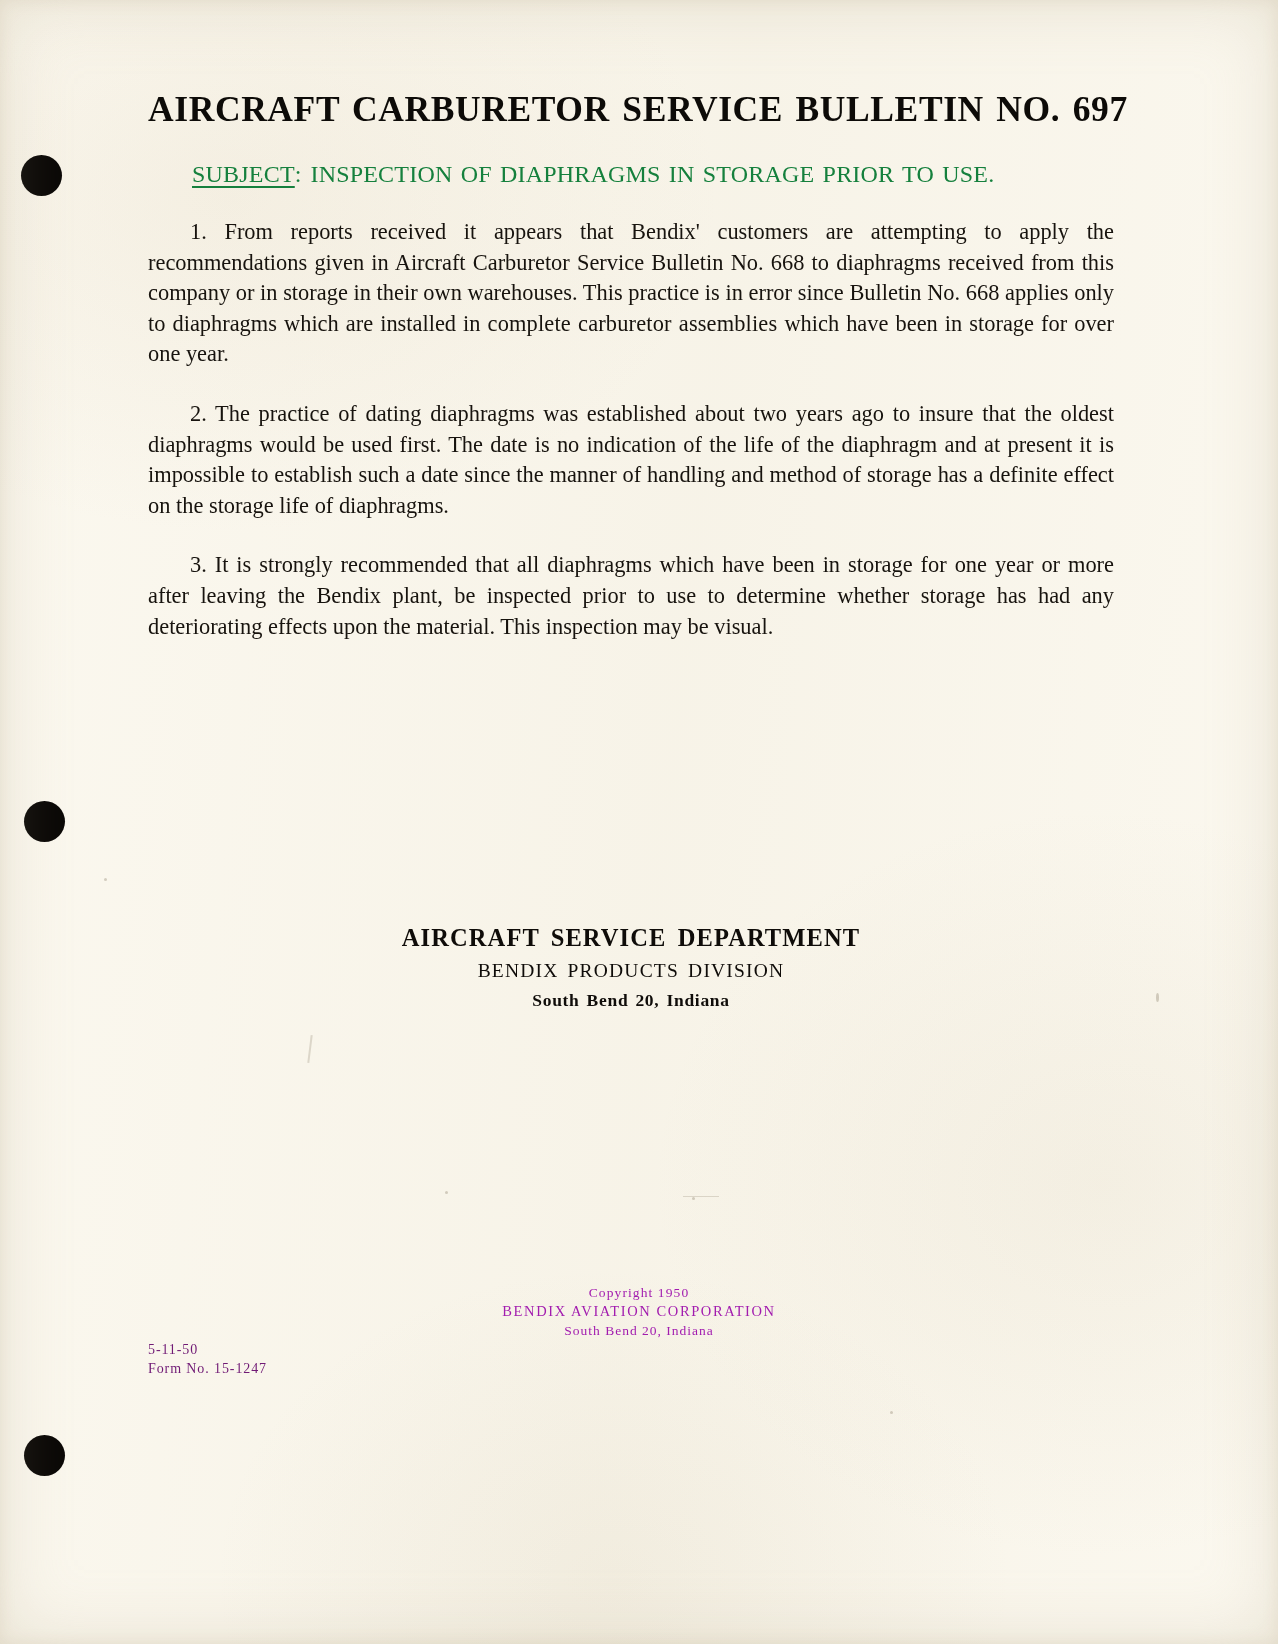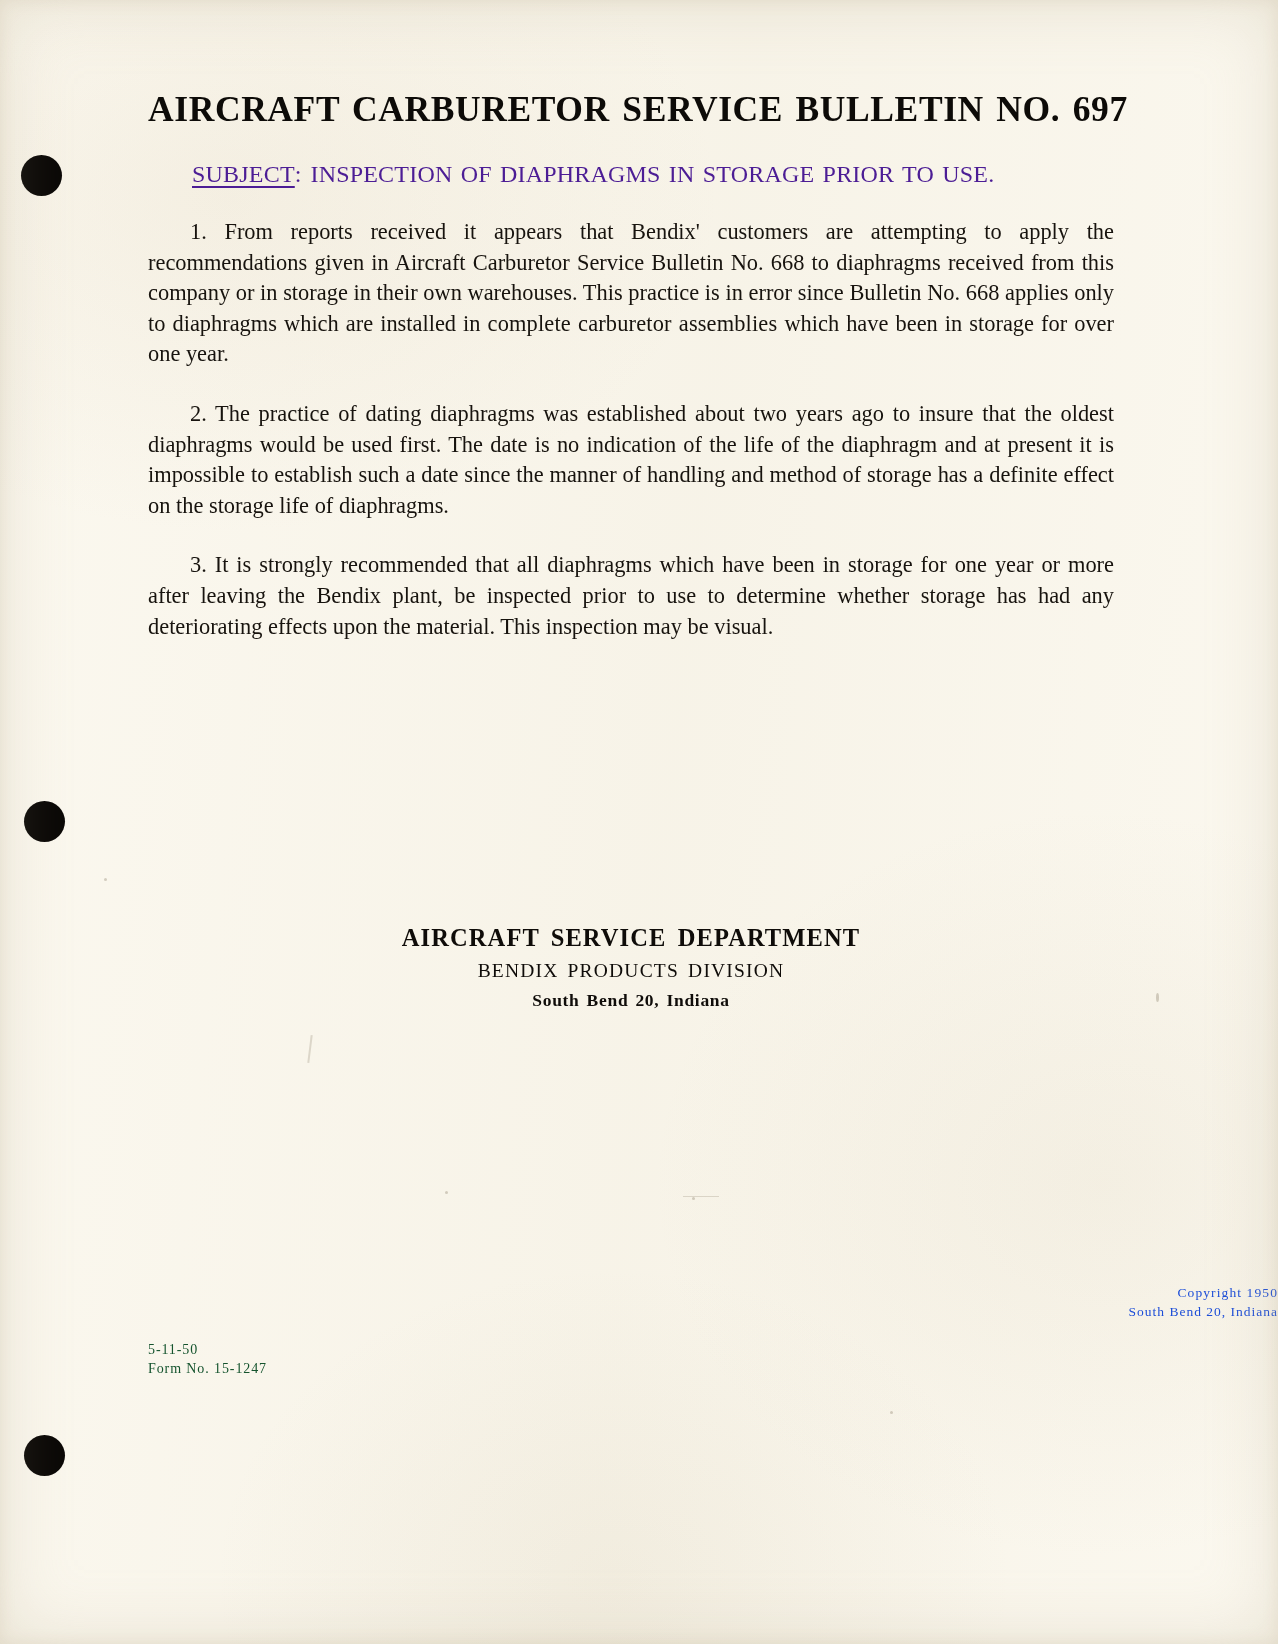--- a/index.html
+++ b/index.html
@@ -71,21 +71,21 @@
     white-space: nowrap;
   }
 
   .subject-line {
     margin: 0;
     padding-top: 31px;
     padding-left: 44px;
     font-size: 24px;
     letter-spacing: 0.2px;
     word-spacing: 2px;
-    color: #4c1d95;
+    color: #15803d;
     white-space: nowrap;
   }
   .subject-label {
     text-decoration: underline;
     text-underline-offset: 4px;
   }
   .subject-sep { letter-spacing: 0; }
   .subject-text { padding-left: 9px; }
 
   .body-para {
@@ -126,39 +126,39 @@
     font-size: 17.5px;
     letter-spacing: 0.7px;
     word-spacing: 2px;
   }
 
   .colophon {
     position: absolute;
     left: 0;
     right: 0;
     top: 1283px;
-    text-align: right;
-    color: #1d4ed8;
+    text-align: center;
+    color: #a21caf;
   }
   .colo-line {
     font-size: 13.5px;
     letter-spacing: 1.1px;
     line-height: 19px;
   }
   .colo-line.corp { font-size: 14.5px; letter-spacing: 1.6px; }
   .colo-line.city { font-size: 13.5px; letter-spacing: 1.0px; }
 
   .formstamp {
     position: absolute;
     left: 148px;
     top: 1341px;
     font-size: 14px;
     line-height: 18.5px;
     letter-spacing: 0.9px;
-    color: #14532d;
+    color: #701a75;
   }
 
   
   .speck {
     position: absolute;
     background: rgba(120,106,82,0.30);
     border-radius: 50%;
     pointer-events: none;
   }
   .hairline {
@@ -213,20 +213,21 @@
     <div class="signature">
       <div class="sig-dept">AIRCRAFT SERVICE DEPARTMENT</div>
       <div class="sig-div">BENDIX PRODUCTS DIVISION</div>
       <div class="sig-city">South Bend 20, Indiana</div>
     </div>
 
   </div>
 
   <div class="colophon">
     <div class="colo-line">Copyright 1950</div>
+    <div class="colo-line corp">BENDIX AVIATION CORPORATION</div>
     <div class="colo-line city">South Bend 20, Indiana</div>
   </div>
 
   <div class="formstamp">
     <div>5-11-50</div>
     <div>Form No. 15-1247</div>
   </div>
 
   <div class="edge-shade"></div>
 

